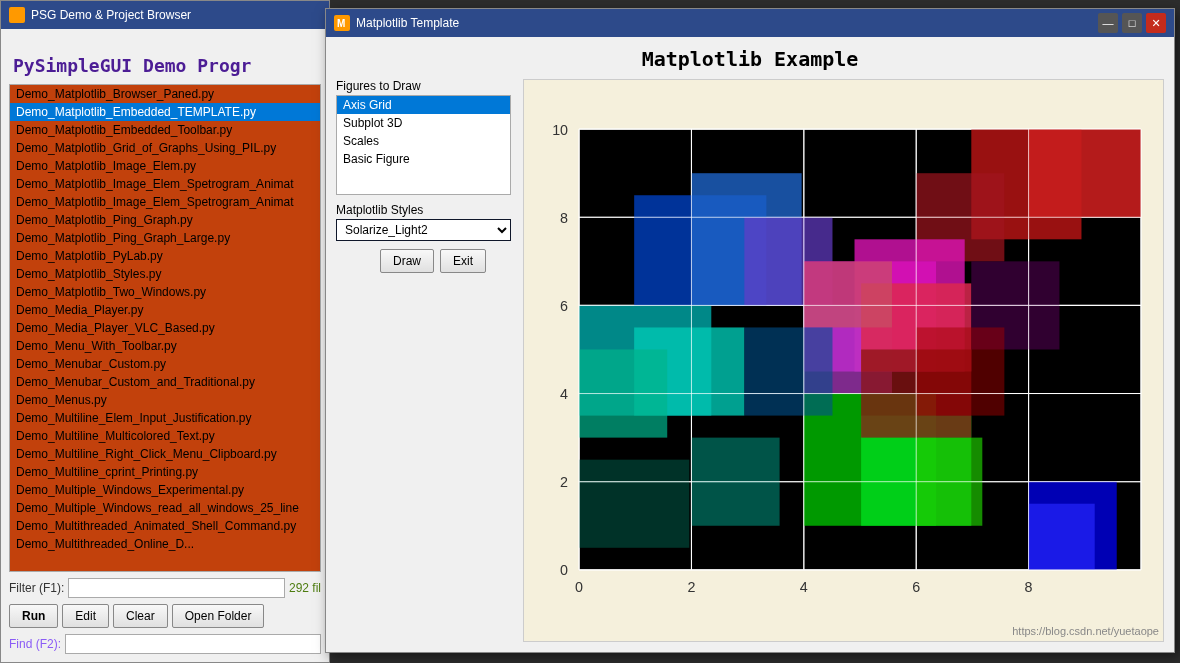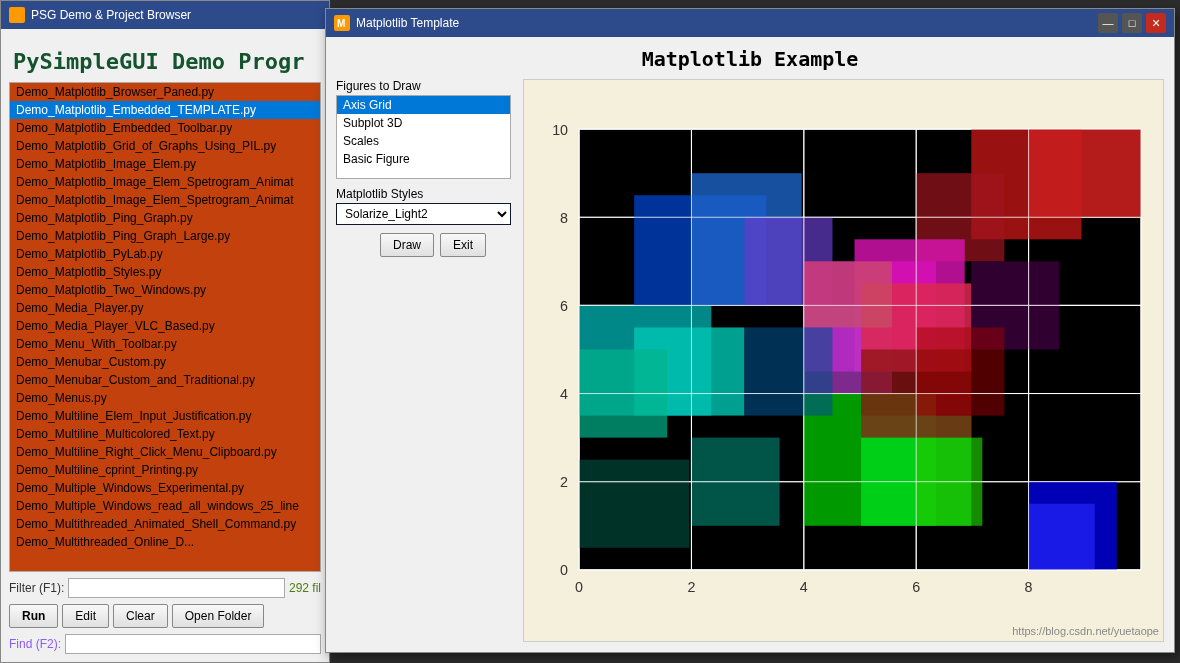--- a/index.html
+++ b/index.html
@@ -34,24 +34,24 @@
       display: inline-block;
       flex-shrink: 0;
     }
     .outer-titlebar-text {
       font-size: 12px;
       font-weight: normal;
     }
 
     .outer-heading {
       background: #f0f0f0;
-      padding: 20px 12px 8px 12px;
-      font-size: 22px;
+      padding: 26px 12px 8px 12px;
+      font-size: 18px;
       font-weight: bold;
-      color: #14532d;
+      color: #4c1d95;
       font-family: monospace;
       white-space: nowrap;
       overflow: hidden;
     }
 
     .file-list {
       flex: 1;
       overflow-y: auto;
       background: #c2410c;
       border: 1px solid #aaa;
@@ -196,21 +196,21 @@
 
     .ctrl-label {
       font-size: 12px;
       color: #000;
       margin-bottom: 2px;
     }
 
     .figures-list {
       border: 1px solid #aaa;
       background: white;
-      height: 84px;
+      height: 100px;
       overflow-y: auto;
     }
     .figures-item {
       padding: 2px 6px;
       font-size: 12px;
       cursor: pointer;
     }
     .figures-item.selected { background: #0078d7; color: white; }
 
     .style-select {

